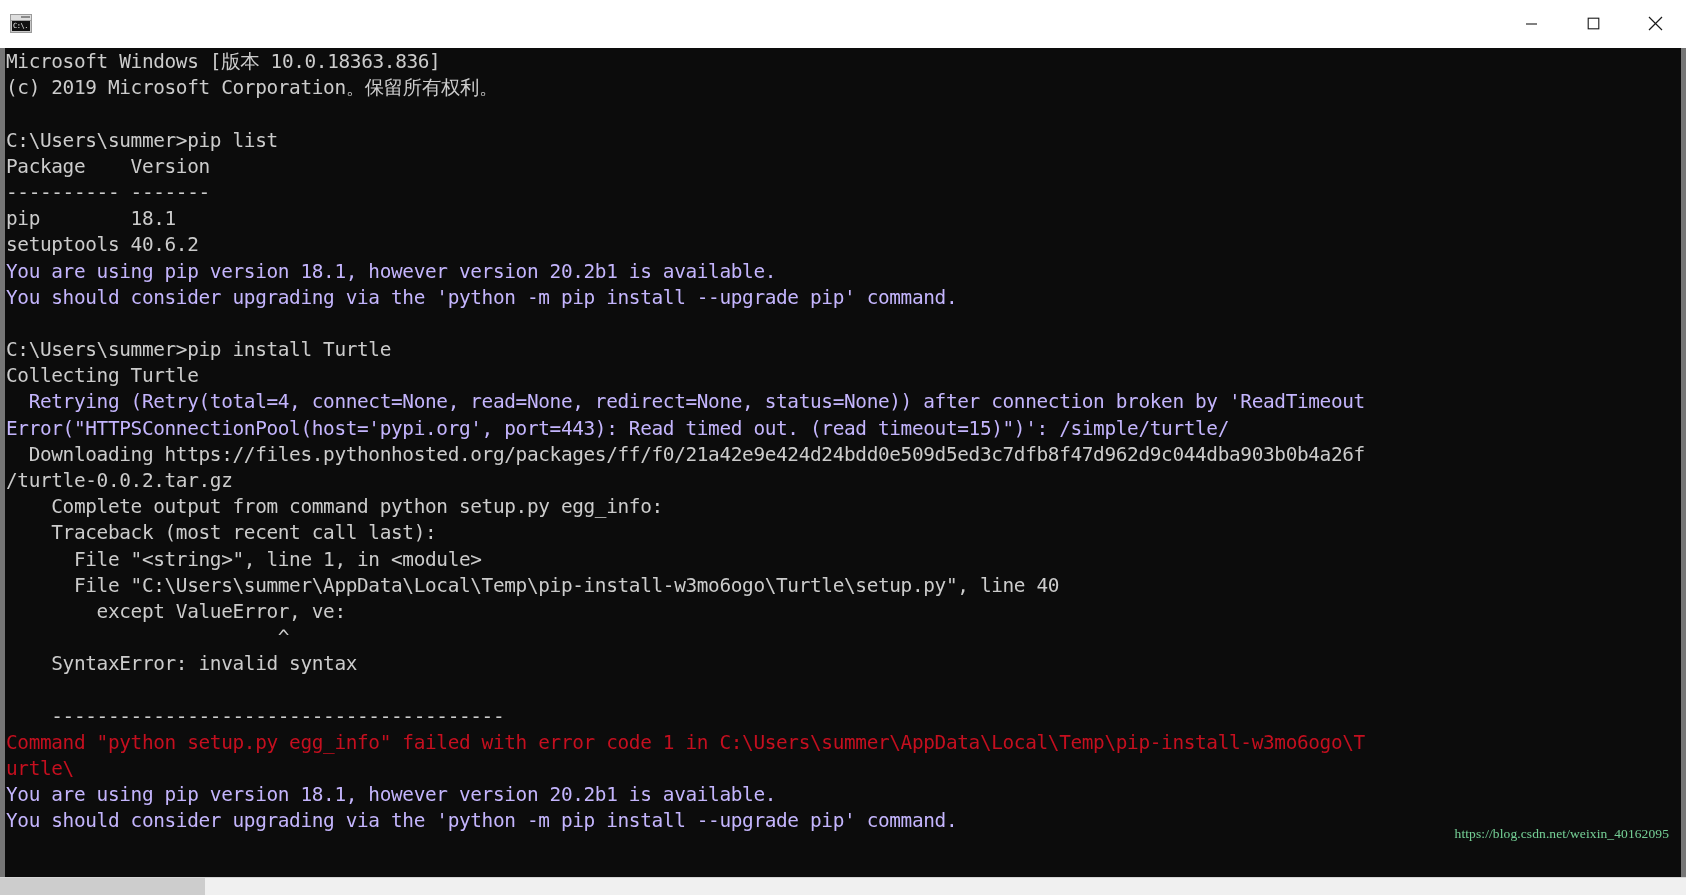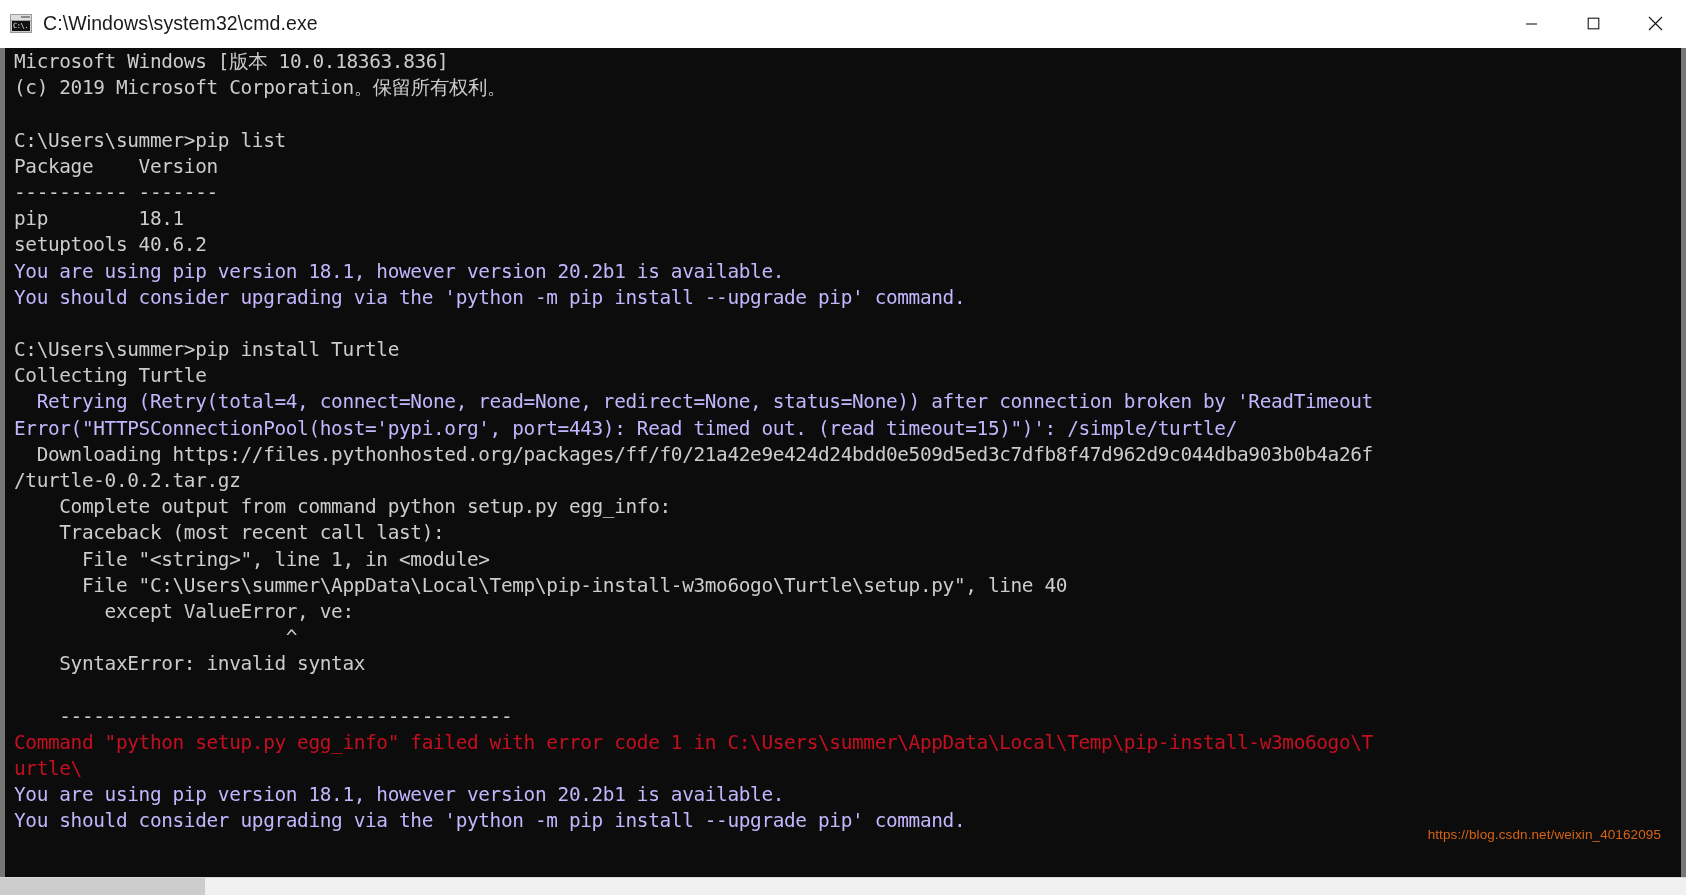--- a/index.html
+++ b/index.html
@@ -99,21 +99,20 @@
   }
   .winbtn svg { display: block; }
 
   
   #console-wrap {
     flex: 1;
     display: flex;
     position: relative;
     background: #0c0c0c;
     min-height: 0;
-    gap: 8px;
   }
   #left-edge {
     width: 5px;
     background: #767676;
     flex: none;
   }
   #console {
     flex: 1;
     background: #0c0c0c;
     position: relative;
@@ -138,23 +137,23 @@
     width: 5px;
     background: #767676;
     flex: none;
   }
 
   
   #watermark {
     position: absolute;
     right: 12px;
     bottom: 35px;
-    font-family: Liberation Sans, sans-serif;
+    font-family: Liberation Serif, serif;
     font-size: 13.5px;
-    color: #f97316;
+    color: #86efac;
     opacity: 0.85;
     white-space: nowrap;
     letter-spacing: 0.1px;
   }
 
   
   #hscroll {
     height: 17px;
     min-height: 17px;
     background: #f0f0f0;
@@ -177,21 +176,20 @@
 <body>
 
 <div id="window">
 
   <div id="titlebar">
     <div id="title-left">
       <span class="cmd-icon">
         <span class="bar"></span>
         <span class="screen">C:\.</span>
       </span>
-      <span id="window-title">C:\Windows\system32\cmd.exe</span>
     </div>
     <div id="window-buttons">
       <div class="winbtn">
         <svg width="13" height="13" viewBox="0 0 13 13" aria-hidden="true">
           <line x1="1" y1="7" x2="12" y2="7" stroke="#1a1a1a" stroke-width="1.1"></line>
         </svg>
       </div>
       <div class="winbtn">
         <svg width="13" height="13" viewBox="0 0 13 13" aria-hidden="true">
           <rect x="1.2" y="1.2" width="10.6" height="10.6" fill="none" stroke="#1a1a1a" stroke-width="1.1"></rect>

